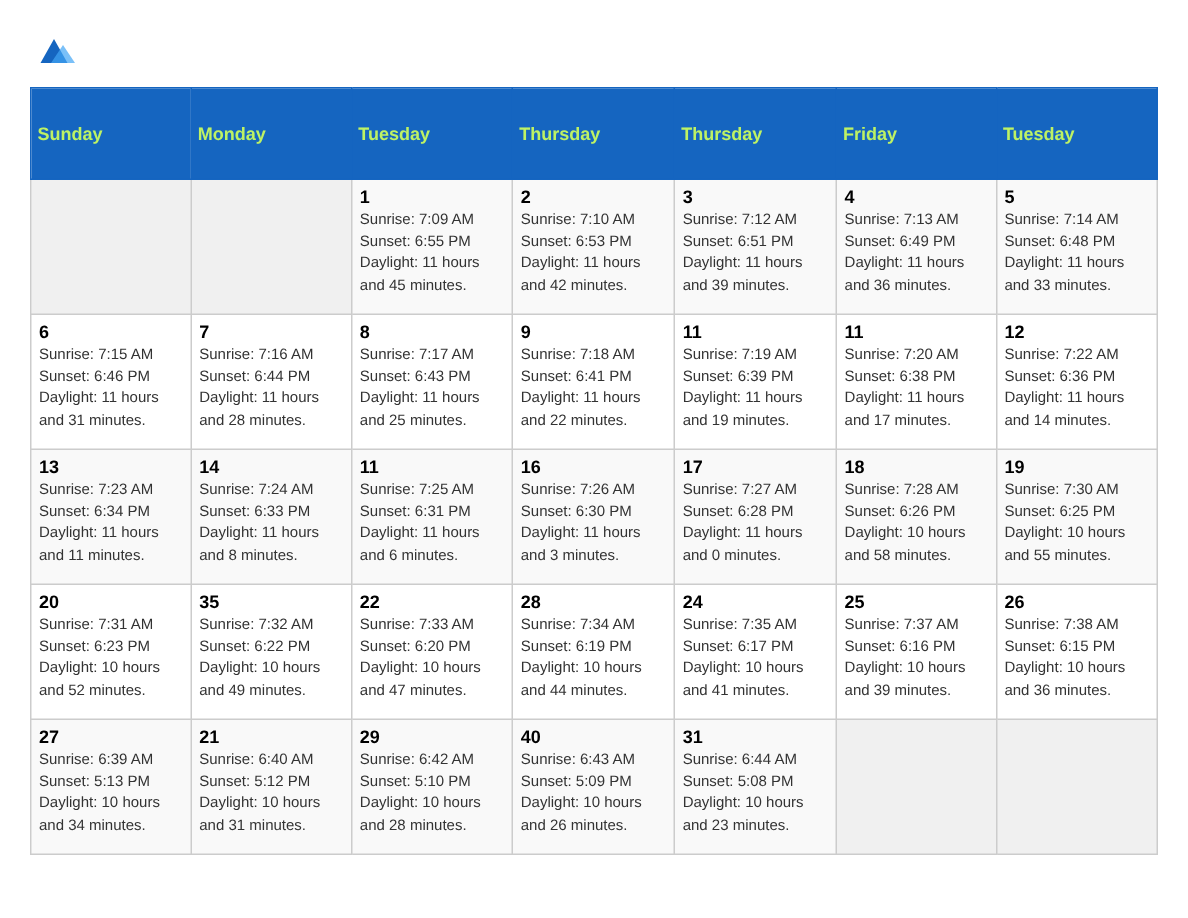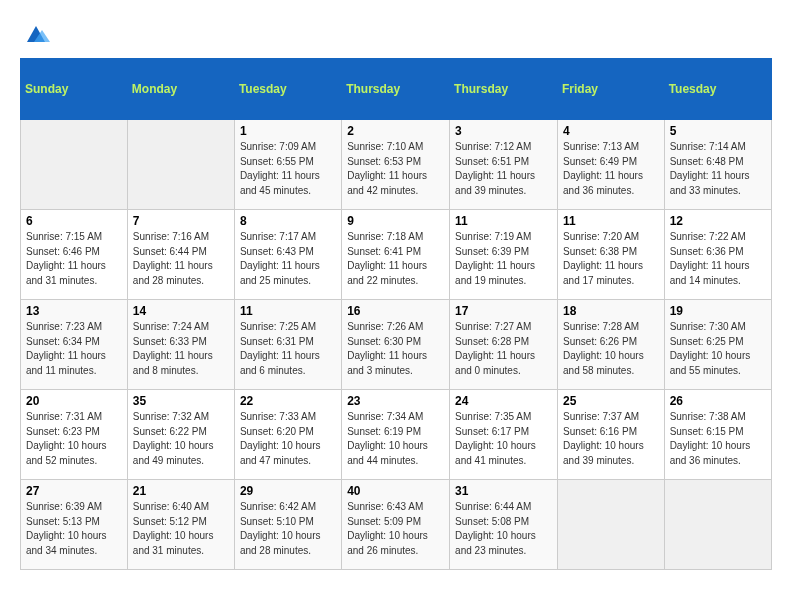--- a/index.html
+++ b/index.html
@@ -214,21 +214,21 @@
         </td>
         <td>
           <span class="day-num">35</span>
           <div class="day-detail">Sunrise: 7:32 AM<br>Sunset: 6:22 PM<br>Daylight: 10 hours and 49 minutes.</div>
         </td>
         <td>
           <span class="day-num">22</span>
           <div class="day-detail">Sunrise: 7:33 AM<br>Sunset: 6:20 PM<br>Daylight: 10 hours and 47 minutes.</div>
         </td>
         <td>
-          <span class="day-num">23</span>
+          <span class="day-num">28</span>
           <div class="day-detail">Sunrise: 7:34 AM<br>Sunset: 6:19 PM<br>Daylight: 10 hours and 44 minutes.</div>
         </td>
         <td>
           <span class="day-num">24</span>
           <div class="day-detail">Sunrise: 7:35 AM<br>Sunset: 6:17 PM<br>Daylight: 10 hours and 41 minutes.</div>
         </td>
         <td>
           <span class="day-num">25</span>
           <div class="day-detail">Sunrise: 7:37 AM<br>Sunset: 6:16 PM<br>Daylight: 10 hours and 39 minutes.</div>
         </td>

